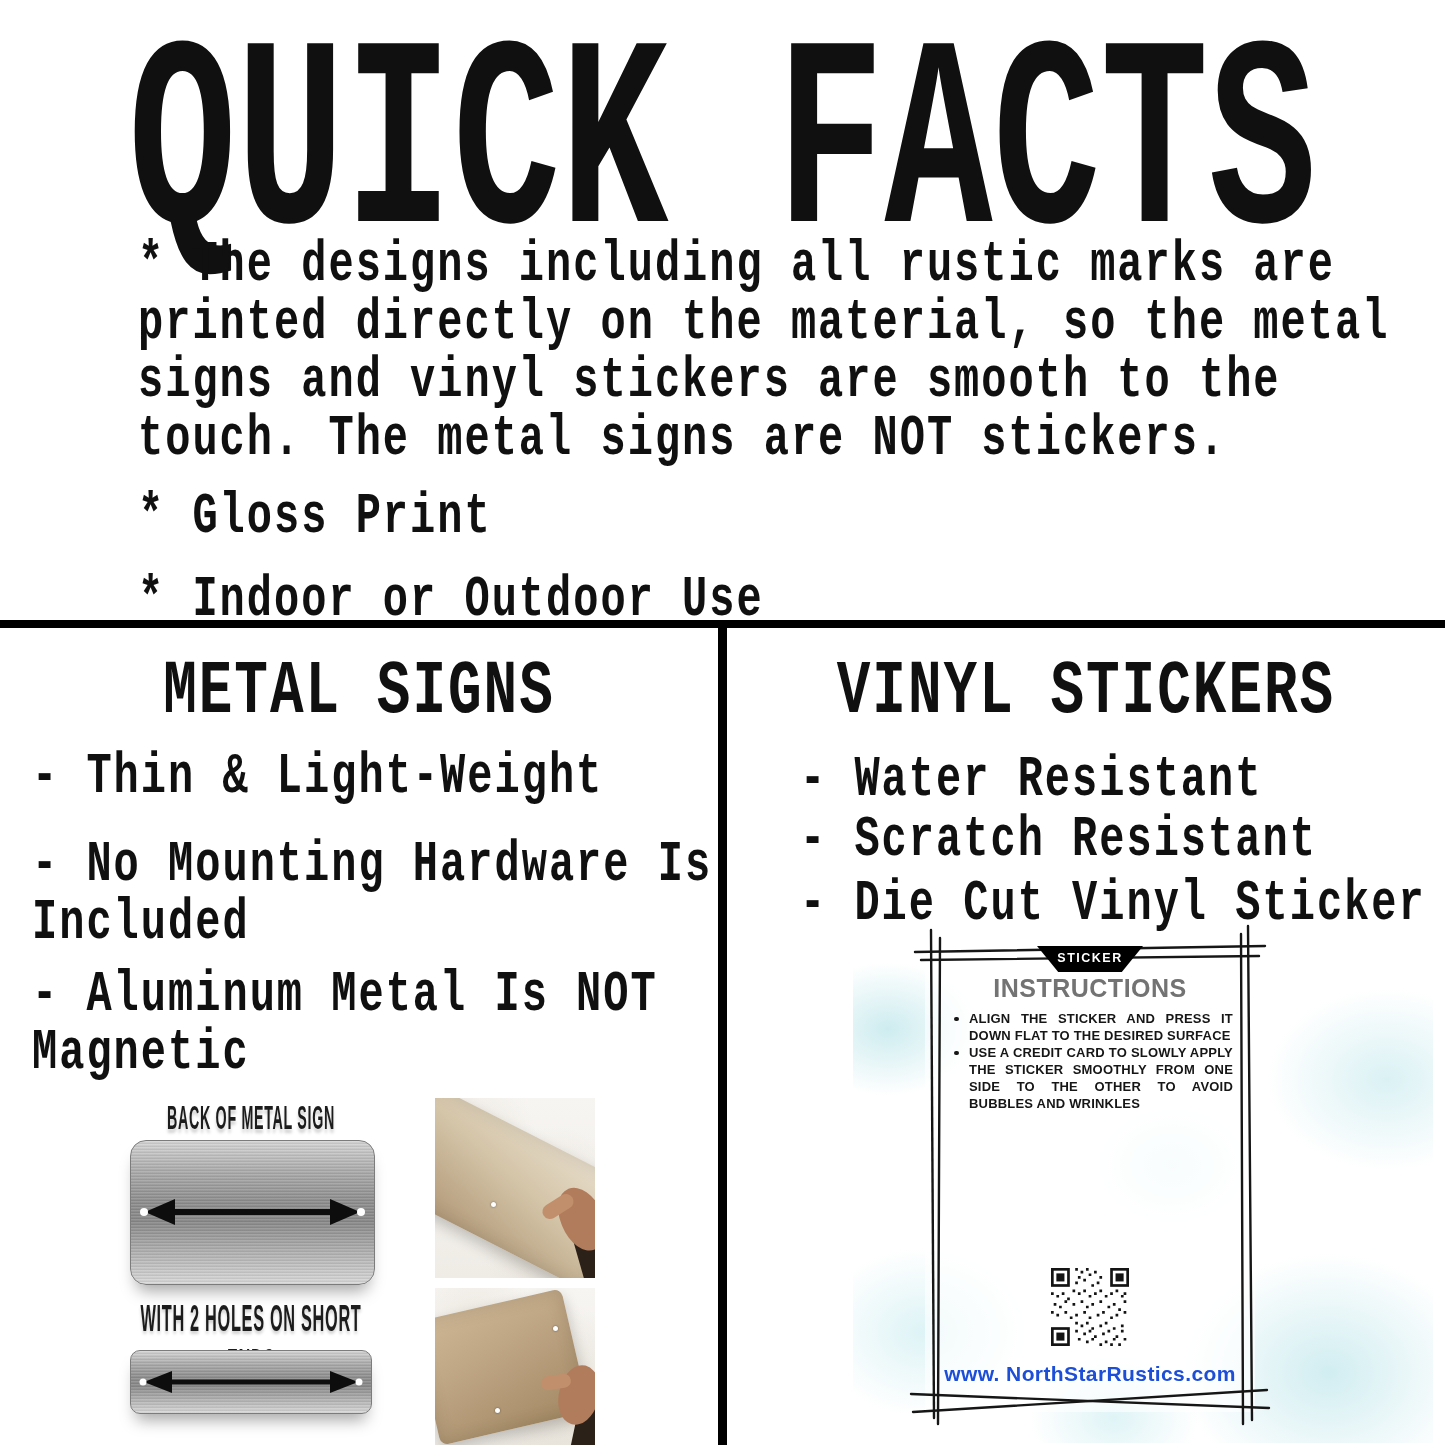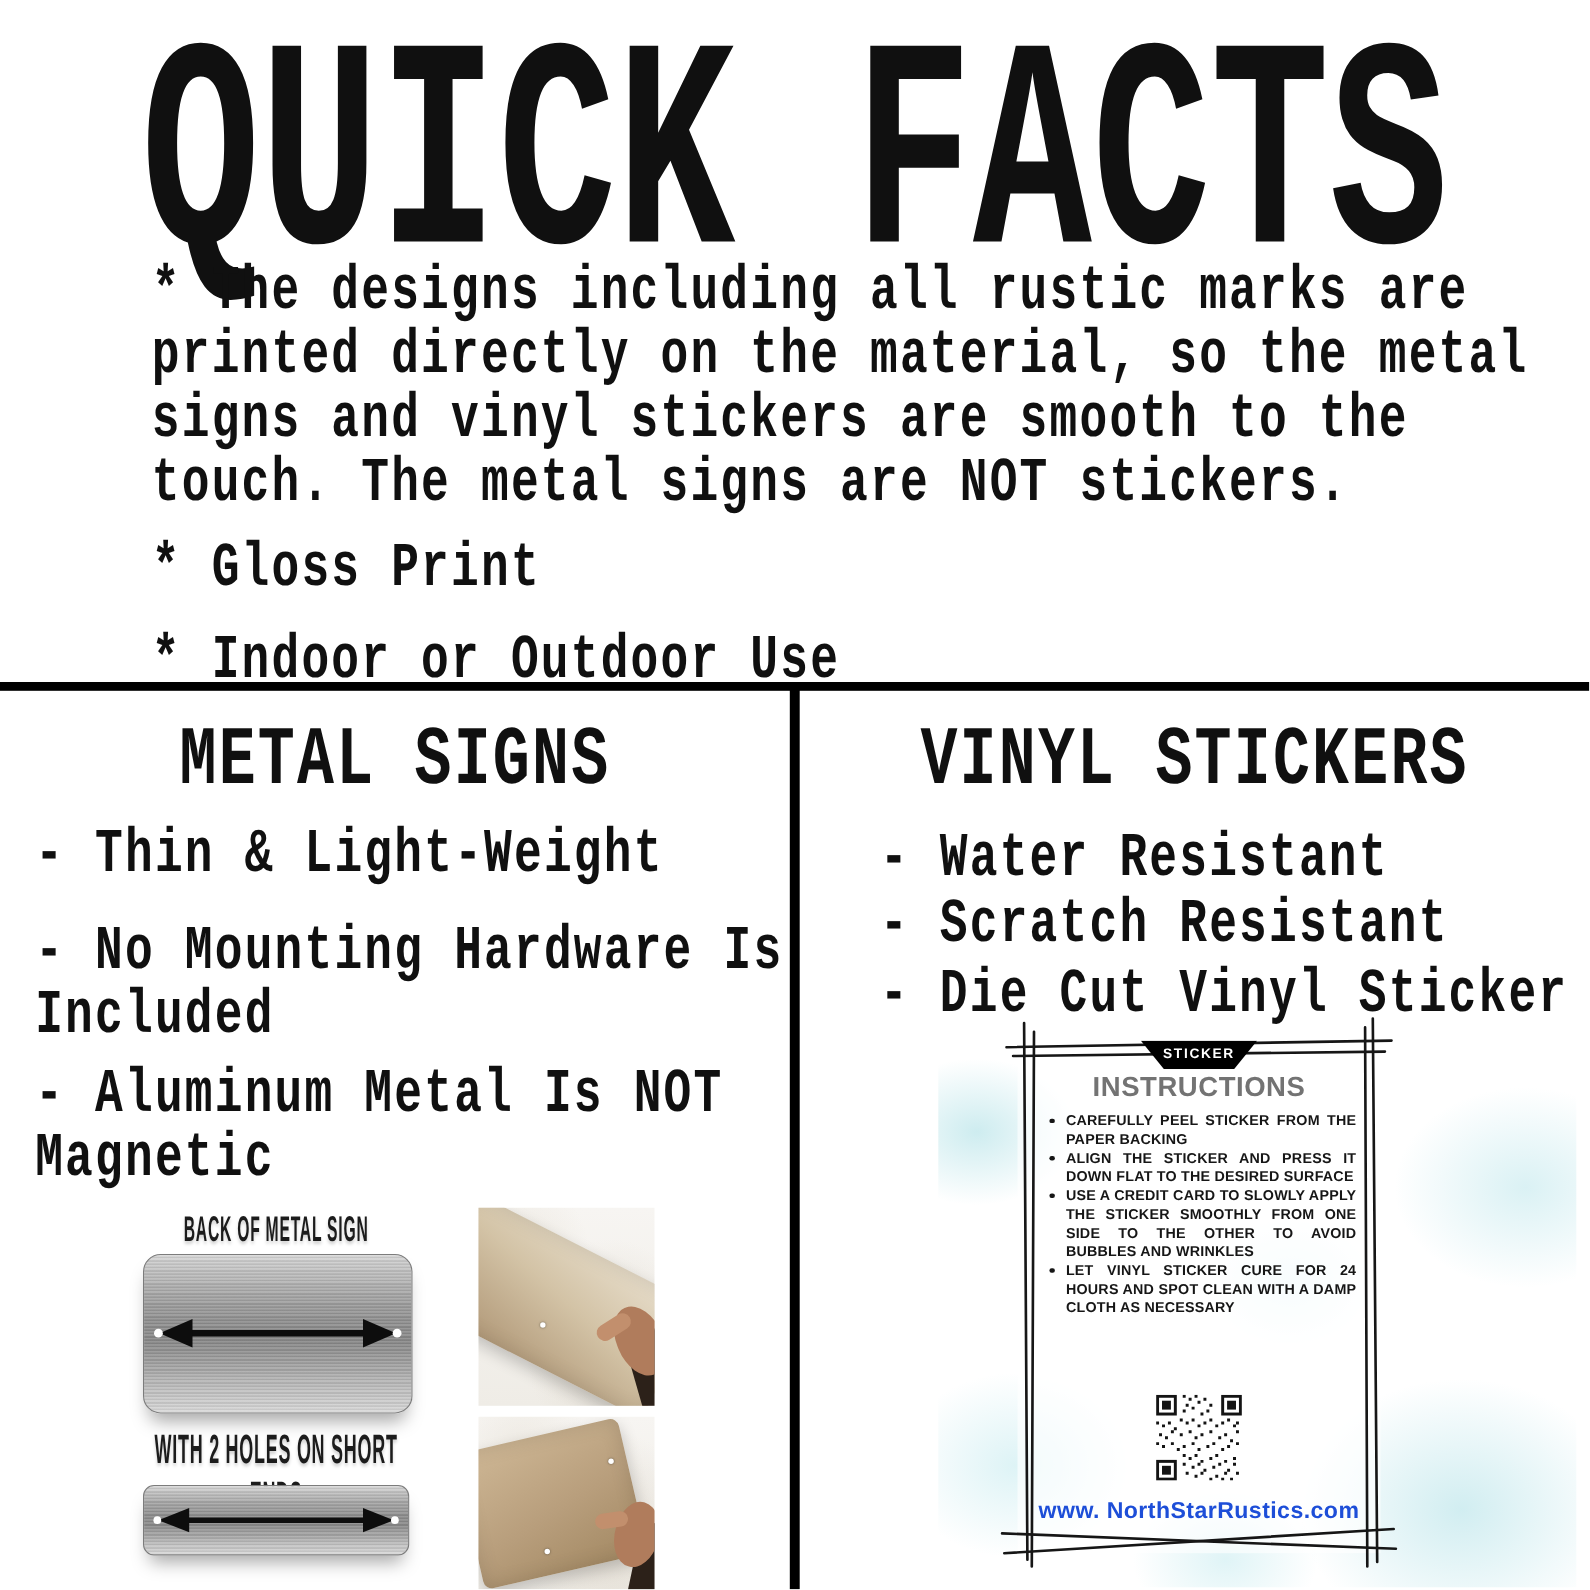--- a/index.html
+++ b/index.html
@@ -158,24 +158,22 @@
         <line x1="14" y1="40" x2="352" y2="36"></line>
         <line x1="4" y1="474" x2="362" y2="488"></line>
         <line x1="6" y1="492" x2="360" y2="470"></line>
       </g>
     </svg>
 
     <div class="banner">STICKER</div>
     <div class="card-h">INSTRUCTIONS</div>
 
     <ul class="card-list">
-      <li>CAREFULLY PEEL STICKER FROM THE PAPER BACKING</li>
       <li>ALIGN THE STICKER AND PRESS IT DOWN FLAT TO THE DESIRED SURFACE</li>
       <li>USE A CREDIT CARD TO SLOWLY APPLY THE STICKER SMOOTHLY FROM ONE SIDE TO THE OTHER TO AVOID BUBBLES AND WRINKLES</li>
-      <li>LET VINYL STICKER CURE FOR 24 HOURS AND SPOT CLEAN WITH A DAMP CLOTH AS NECESSARY</li>
     </ul>
 
     <svg class="qr" width="78" height="78" viewBox="0 0 29 29">
       <rect x="0" y="0" width="29" height="29" fill="#ffffff"></rect>
       <g fill="#141414">
         <rect x="0" y="0" width="7" height="7"></rect>
           <rect x="22" y="0" width="7" height="7"></rect>
           <rect x="0" y="22" width="7" height="7"></rect>
         <rect x="1" y="1" width="5" height="5" fill="#ffffff"></rect>
           <rect x="23" y="1" width="5" height="5" fill="#ffffff"></rect>

